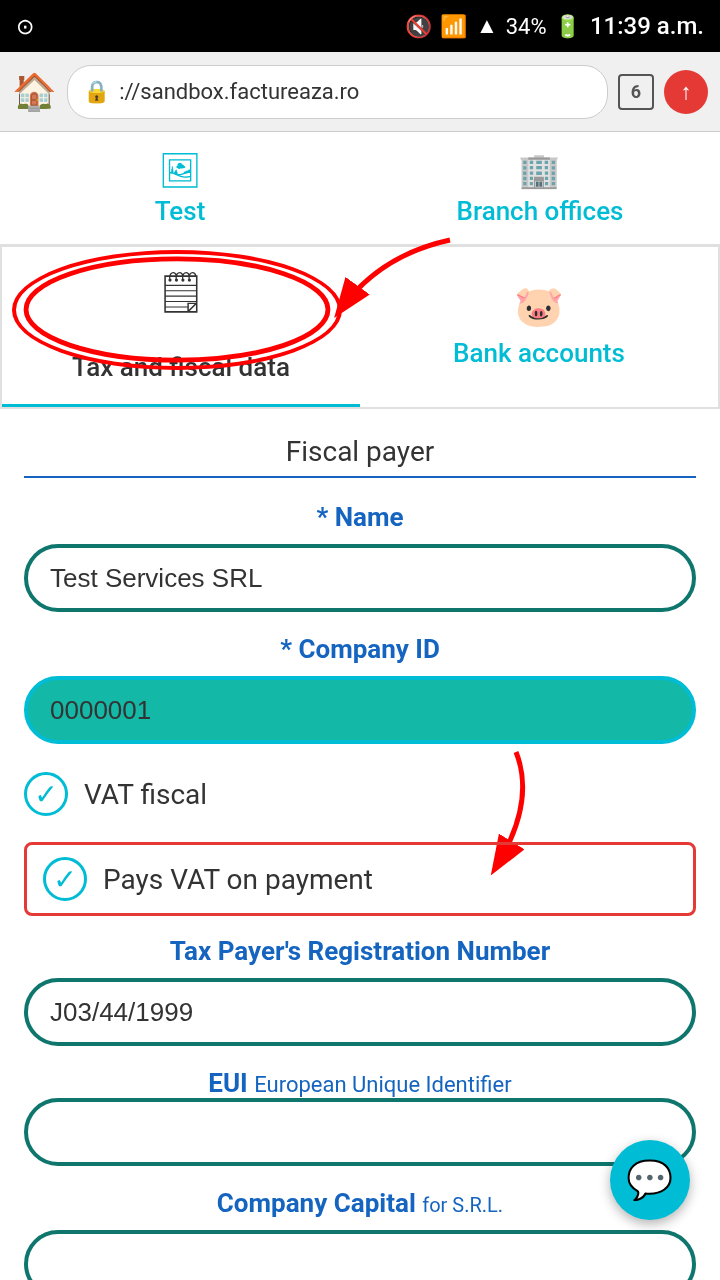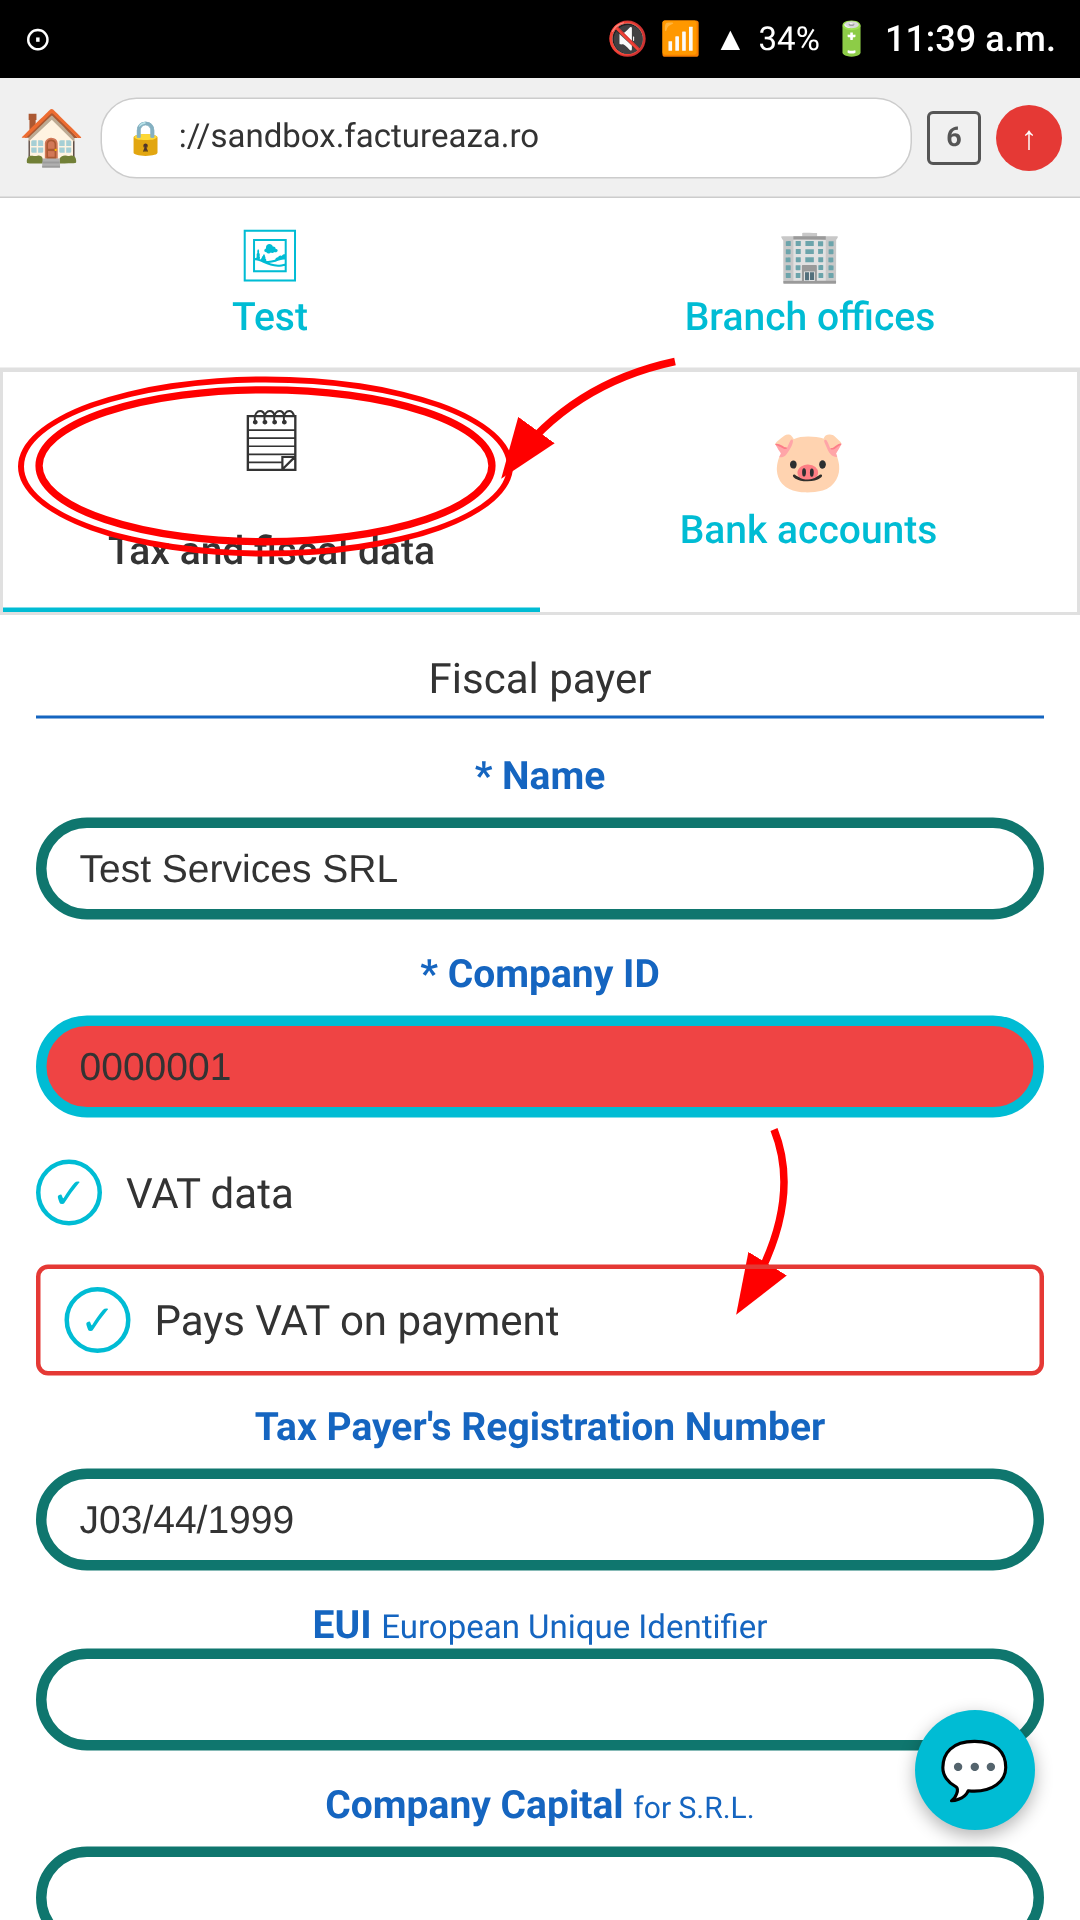--- a/index.html
+++ b/index.html
@@ -166,31 +166,31 @@
       text-align: center;
       font-size: 26px;
       color: #1565c0;
       font-weight: bold;
       margin-bottom: 12px;
     }
 
     .text-input {
       width: 100%;
       height: 68px;
-      border: 7px solid #0f766e;
+      border: 4px solid #0f766e;
       border-radius: 34px;
       padding: 12px 22px;
       font-size: 26px;
       color: #333;
       background: #fff;
       margin-bottom: 22px;
       outline: none;
     }
     .text-input.highlighted {
-      background: #ef4444;
+      background: #14b8a6;
       border-color: #00bcd4;
     }
 
     
     .checkbox-row {
       display: flex;
       align-items: center;
       gap: 16px;
       margin-bottom: 20px;
       padding: 6px 0;
@@ -342,21 +342,21 @@
     <div class="field-label">* Name</div>
     <input class="text-input" type="text" value="Test Services SRL" style="">
 
     
     <div class="field-label">* Company ID</div>
     <input class="text-input highlighted" type="text" value="0000001" style="">
 
     
     <div class="checkbox-row">
       <div class="checkbox-icon">✓</div>
-      <span class="checkbox-label">VAT data</span>
+      <span class="checkbox-label">VAT fiscal</span>
     </div>
 
     
     <div style="position:relative;height:0;">
       <svg style="position:absolute;right:140px;top:-100px;width:130px;height:140px;pointer-events:none;" viewBox="0 0 130 140">
         <defs>
           <marker id="arrowhead2" markerWidth="8" markerHeight="6" refX="6" refY="3" orient="auto">
             <polygon points="0 0, 8 3, 0 6" fill="red"></polygon>
           </marker>
         </defs>

